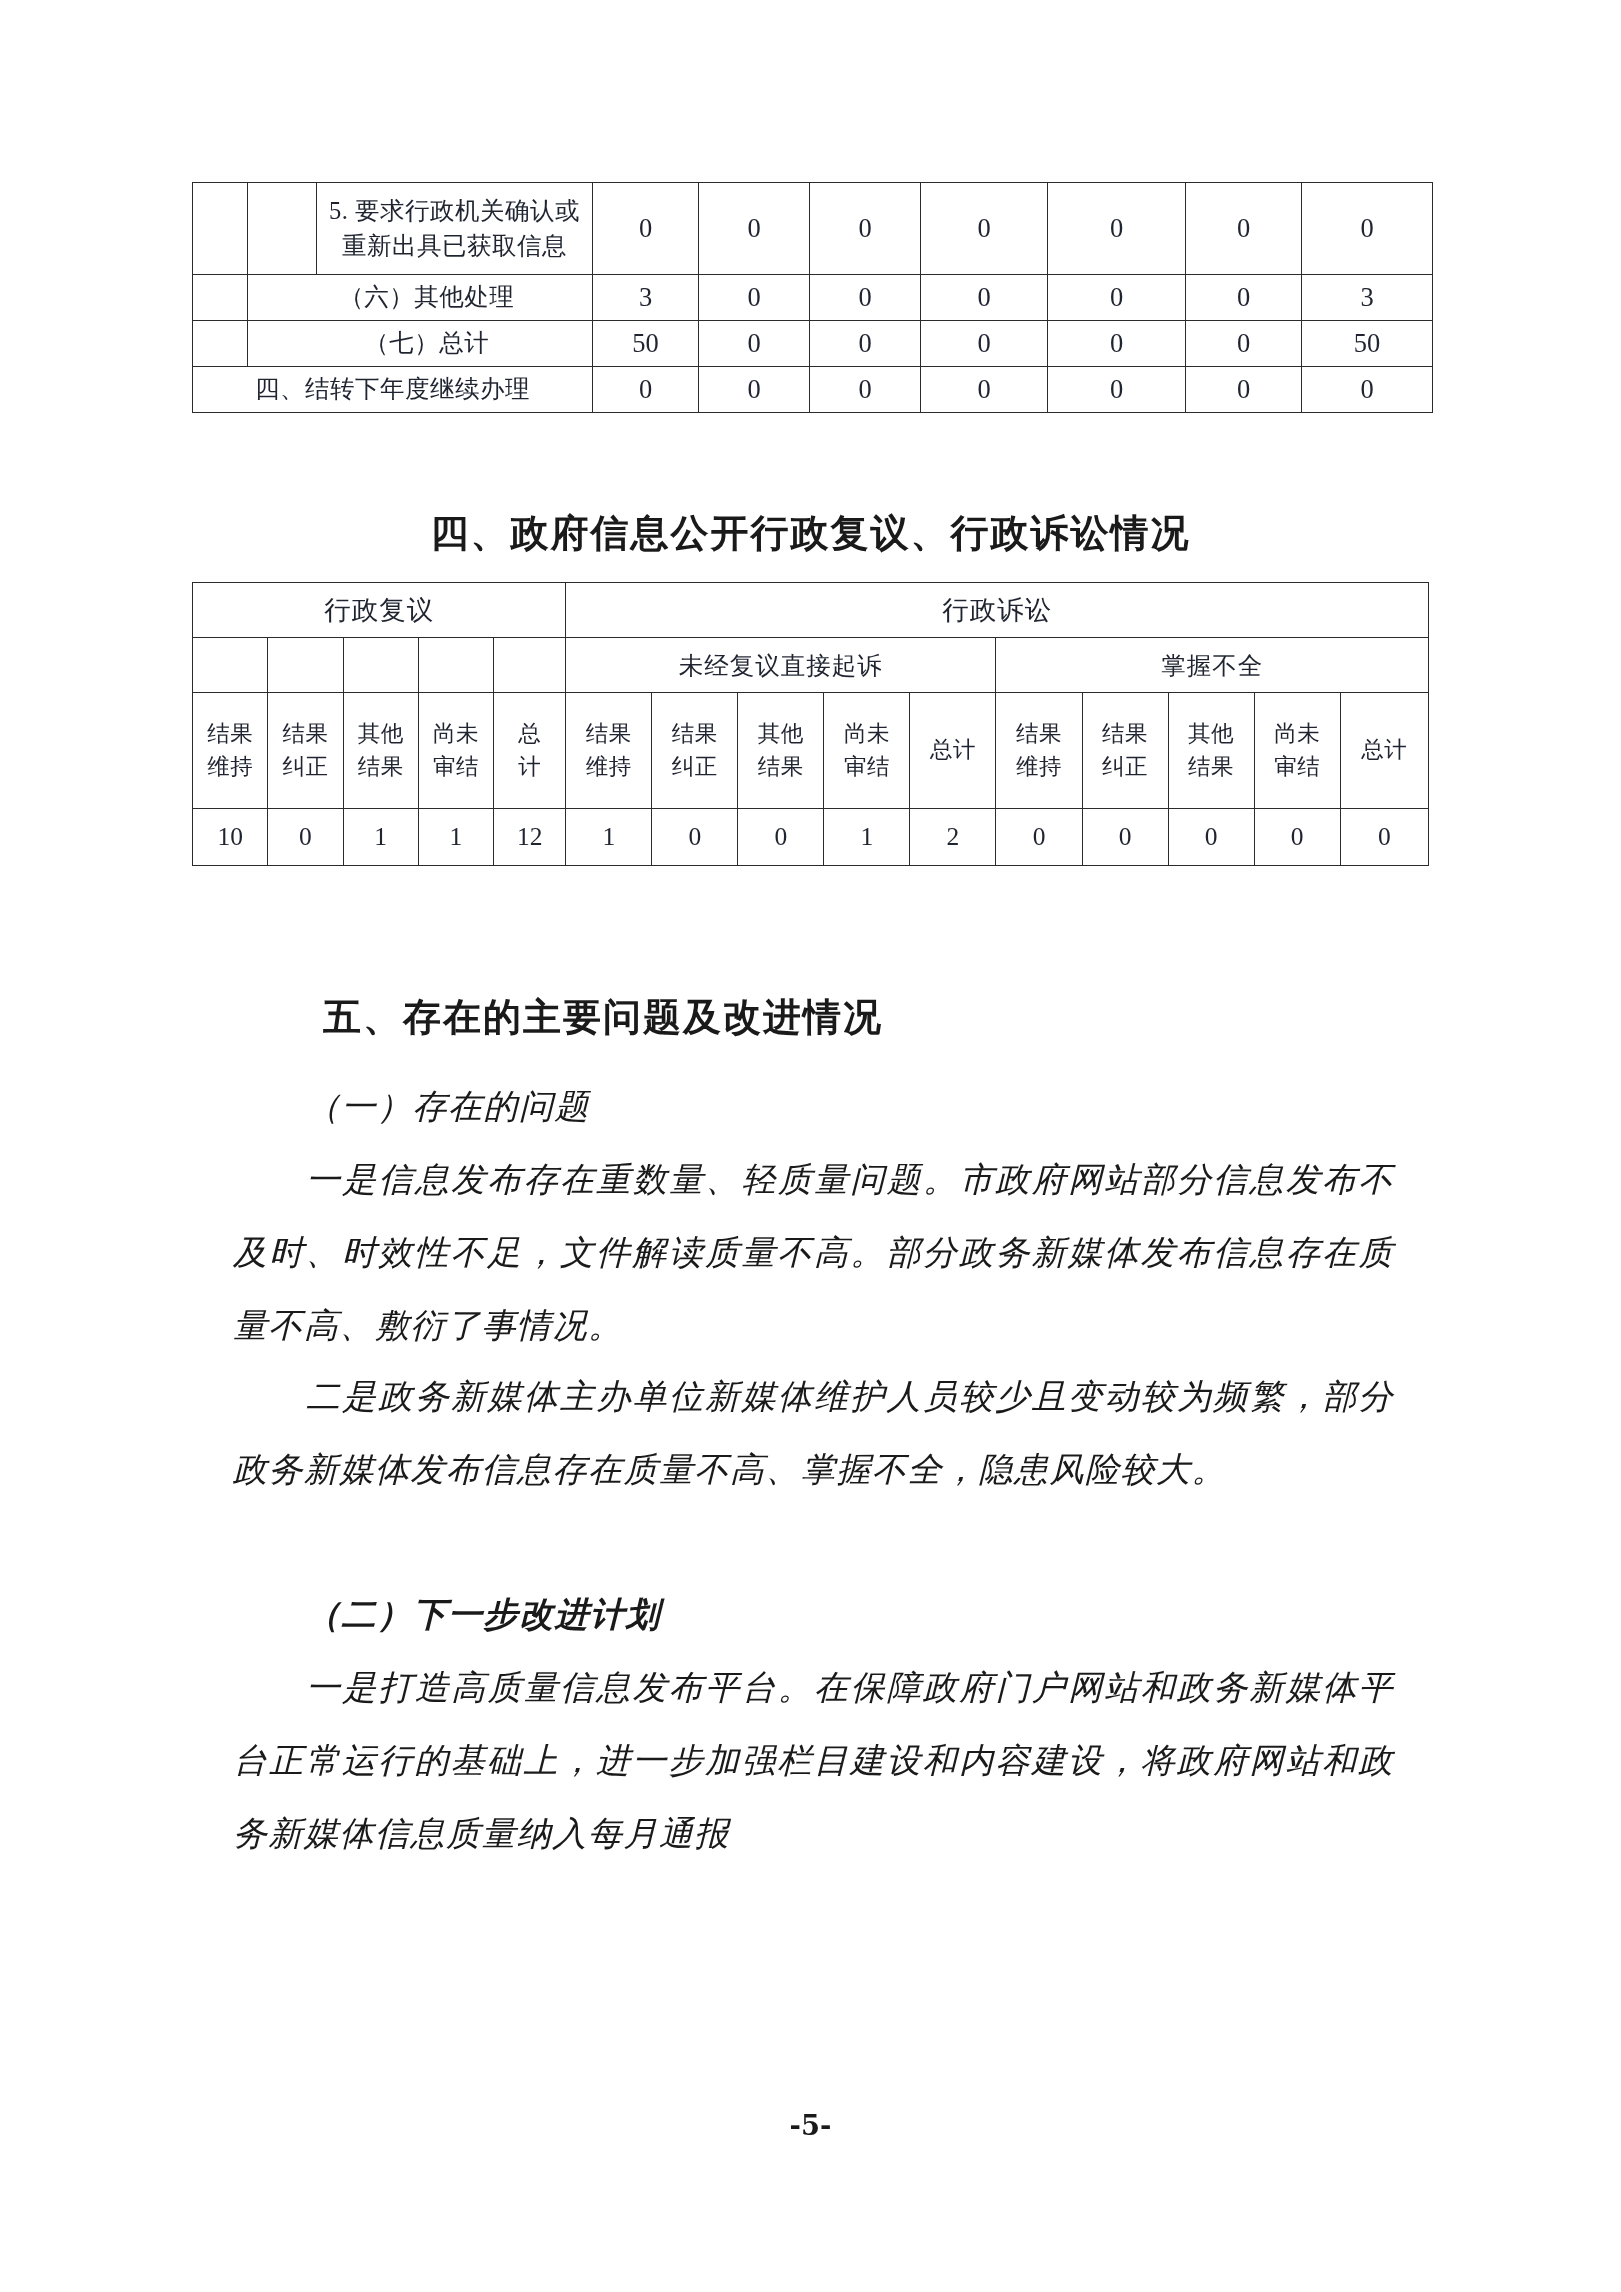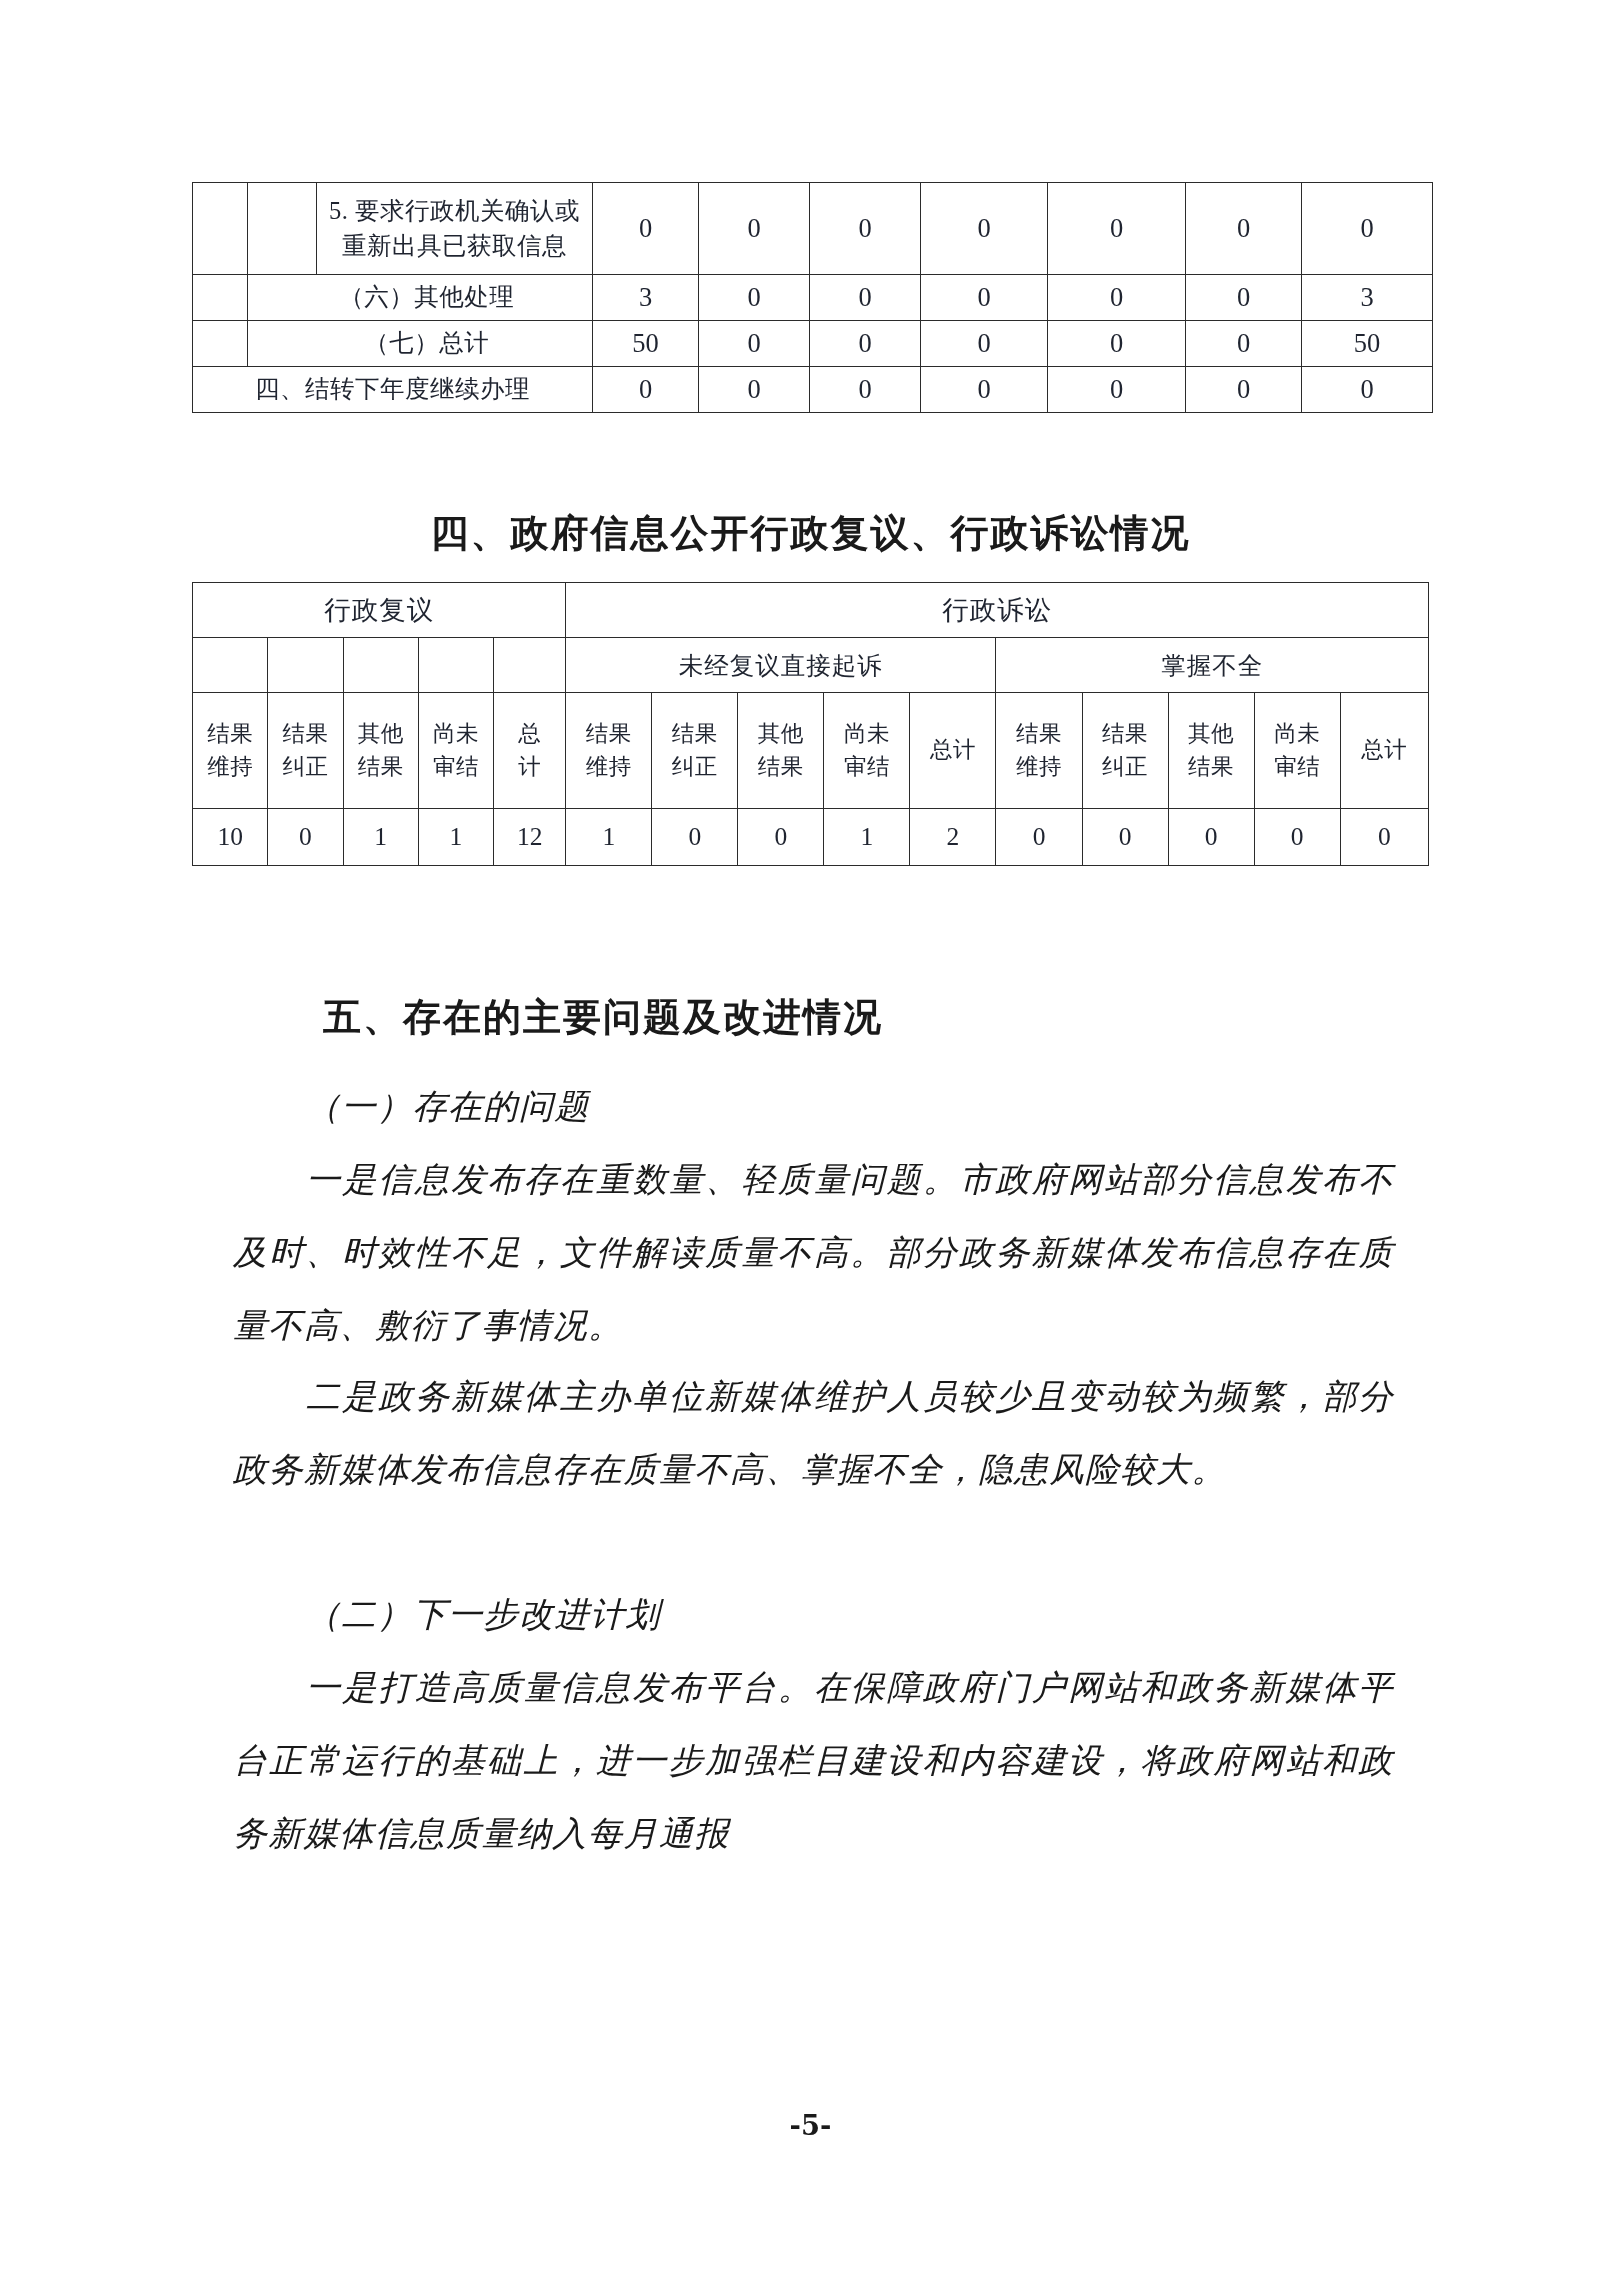--- a/index.html
+++ b/index.html
@@ -302,20 +302,20 @@
   </div>
 
   <div class="h2-left" style="top:992px;text-align:center;">五、存在的主要问题及改进情况</div>
 
   <div class="subhead" style="top:1070px;">（一）存在的问题</div>
 
   <div class="para indent" style="top:1143px;">一是信息发布存在重数量、轻质量问题。市政府网站部分信息发布不及时、时效性不足，文件解读质量不高。部分政务新媒体发布信息存在质量不高、敷衍了事情况。</div>
 
   <div class="para indent" style="top:1360px;">二是政务新媒体主办单位新媒体维护人员较少且变动较为频繁，部分政务新媒体发布信息存在质量不高、掌握不全，隐患风险较大。</div>
 
-  <div class="subhead" style="top:1578px;">（二）下一步改进计划</div>
+  <div class="subhead" style="top:1578px;font-weight:bold;">（二）下一步改进计划</div>
 
   <div class="para indent" style="top:1651px;">一是打造高质量信息发布平台。在保障政府门户网站和政务新媒体平台正常运行的基础上，进一步加强栏目建设和内容建设，将政府网站和政务新媒体信息质量纳入每月通报</div>
 
   <div class="page-number">-5-</div>
 
 </div>
 
 
 </body></html>

